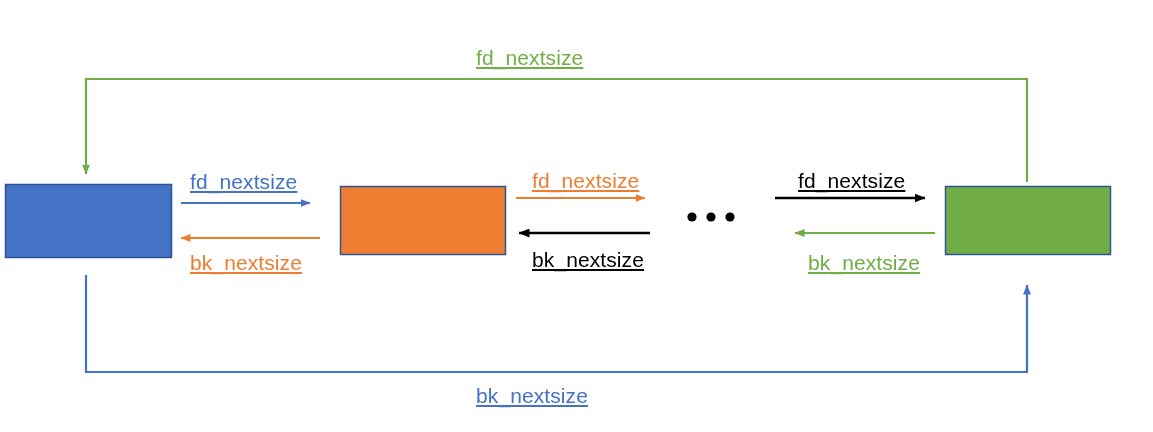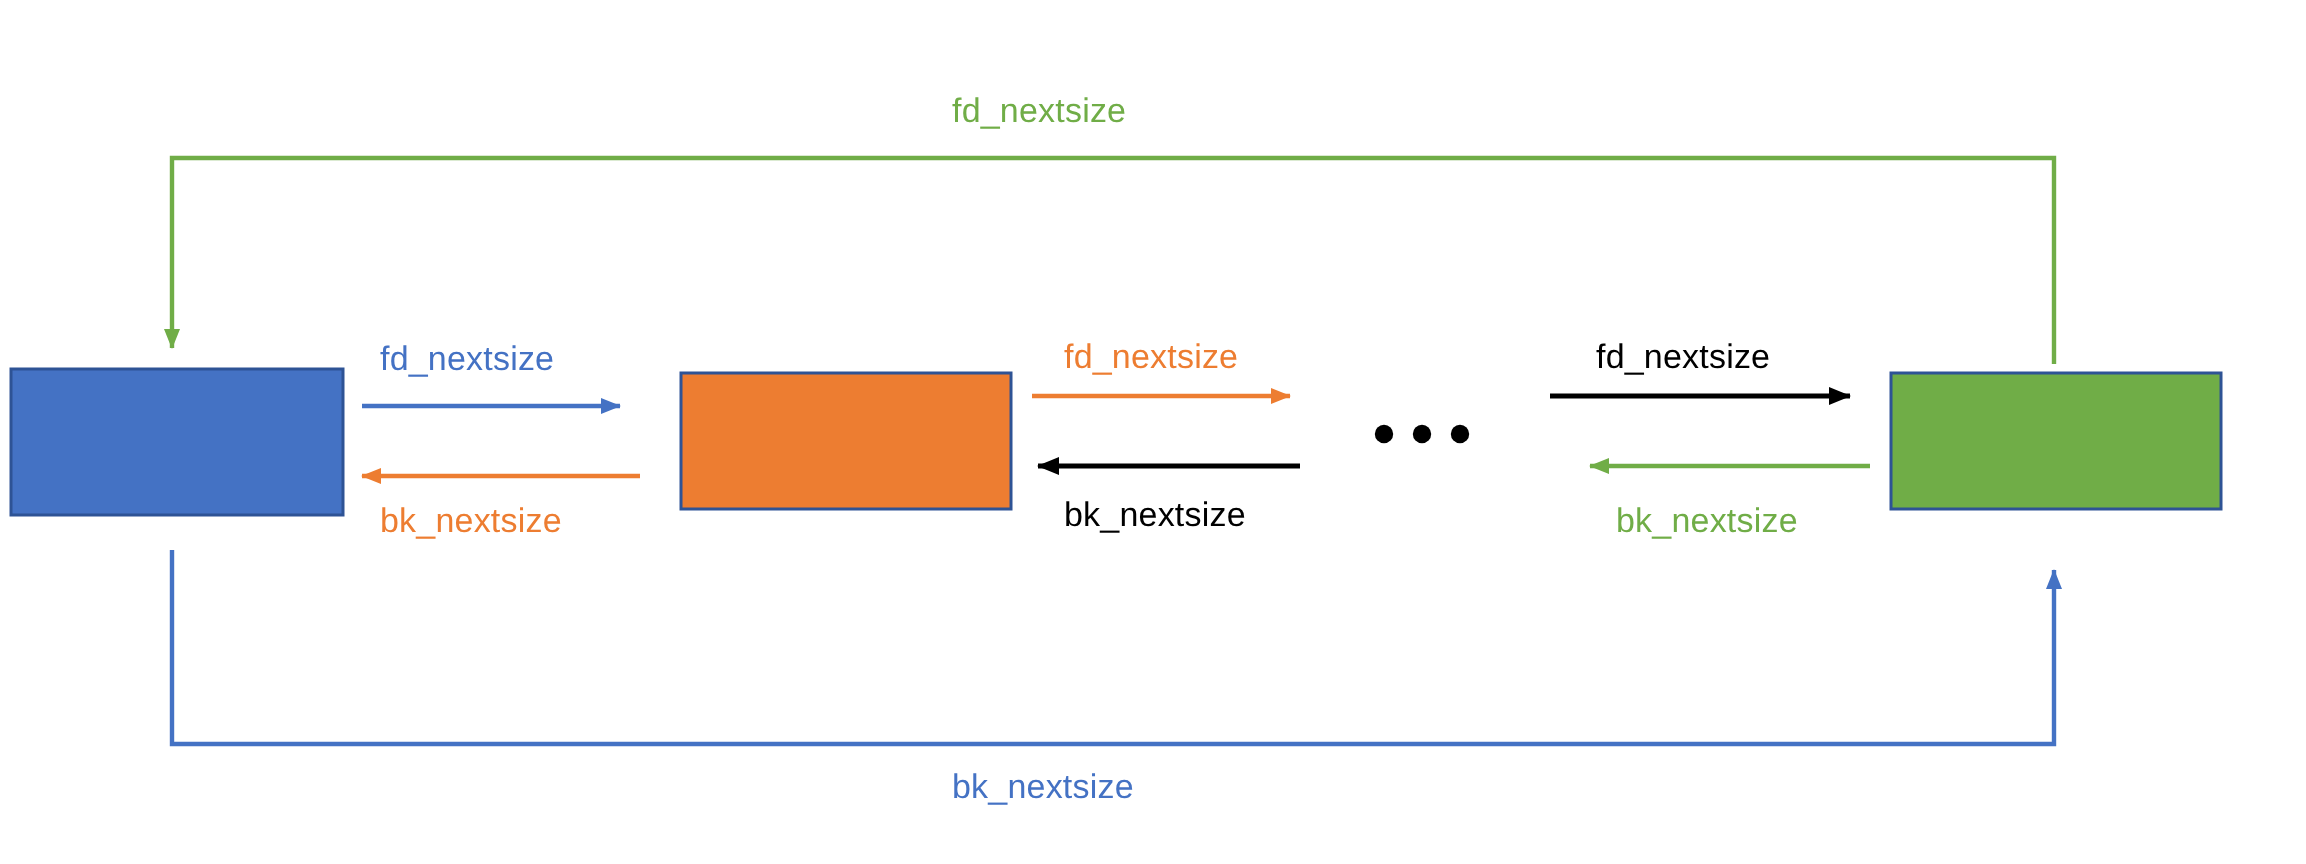--- a/index.html
+++ b/index.html
@@ -18,23 +18,24 @@
     overflow: hidden;
   }
   #canvas svg {
     position: absolute;
     left: 0;
     top: 0;
   }
   .lbl {
     position: absolute;
     font-family: "Liberation Sans", sans-serif;
-    font-size: 17px;
+    font-size: 21px;
     white-space: nowrap;
     letter-spacing: 0.1px;
+    text-decoration: underline;
   }
   .lbl-blue   { color: #4472C4; }
   .lbl-orange { color: #ED7D31; }
   .lbl-green  { color: #70AD47; }
   .lbl-black  { color: #000000; }
 </style>
 </head>
 <body>
 
 <div id="canvas">

